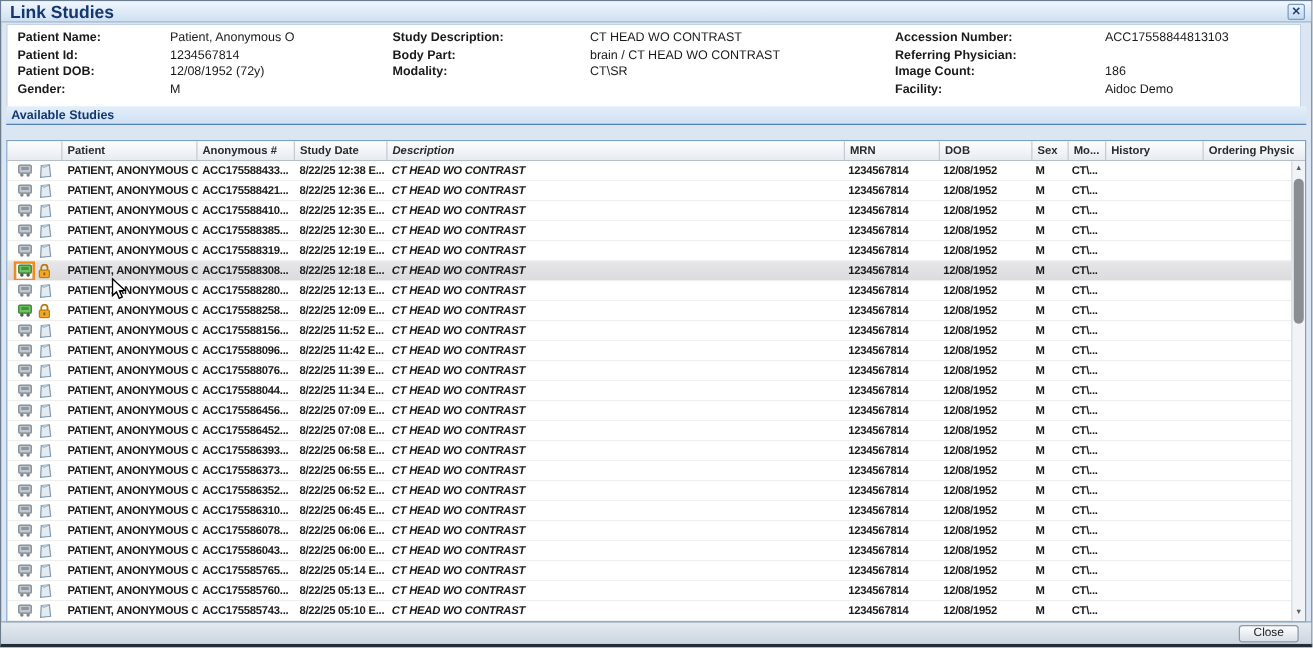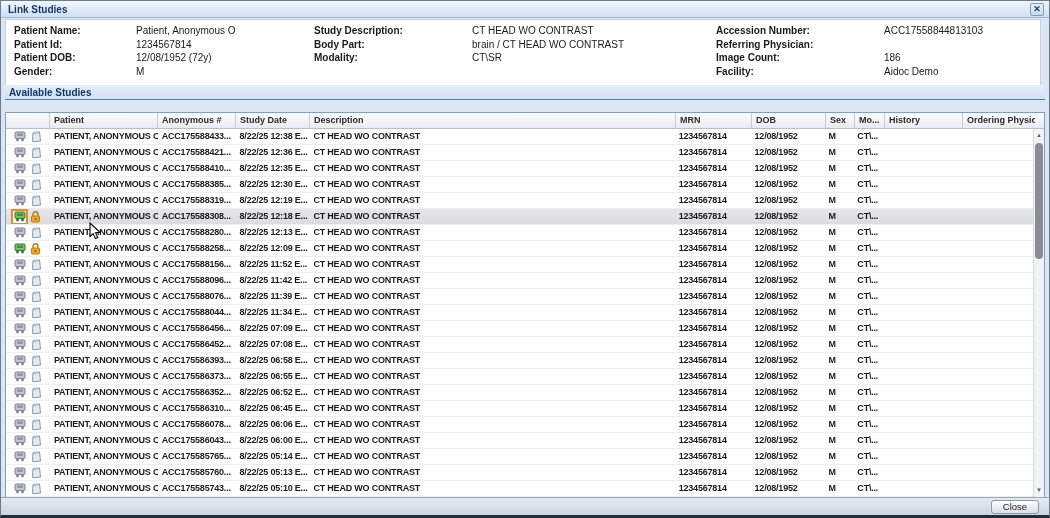--- a/index.html
+++ b/index.html
@@ -16,21 +16,21 @@
     background: #dce6f2;
   }
   
   .titlebar {
     position: absolute; left: 0; top: 0; right: 0; height: 17px;
     background: linear-gradient(#f0f6fd, #cfe0f2);
     border-bottom: 1px solid #9fb6cf;
     display: flex; align-items: center;
   }
   .titlebar .title {
-    margin-left: 7px; font-size: 10px; font-weight: bold; color: #14386e; text-align: right;
+    margin-left: 7px; font-size: 14px; font-weight: bold; color: #14386e; text-align: right;
   }
   .x-btn {
     position: absolute; right: 5px; top: 2px; width: 14px; height: 13px;
     background: linear-gradient(#e9f2fb, #c6d9ee);
     border: 1px solid #7a9ac0; border-radius: 2px;
     font-size: 9px; font-weight: bold; color: #1d3e73;
     text-align: center; line-height: 11px; cursor: pointer;
   }
   
   .patient-panel {
@@ -77,21 +77,21 @@
   .row.selected { background: linear-gradient(#e6e6e8, #dcdcdf); }
   .row .cell {
     font-size: 9px; font-weight: bold; color: #1a1a1a; letter-spacing: -0.2px;
     line-height: 15px; padding-left: 4px;
     white-space: nowrap; overflow: hidden;
   }
   .c-icons   { width: 44px; display: flex; align-items: center; padding-left: 7px !important; gap: 3px; }
   .c-patient { width: 108px; }
   .c-acc     { width: 78px; }
   .c-date    { width: 74px; }
-  .c-desc    { width: 366px; }
+  .c-desc    { width: 366px; font-style: italic; }
   .c-mrn     { width: 76px; }
   .c-dob     { width: 74px; }
   .c-sex     { width: 29px; }
   .c-mo      { width: 30px; }
   .c-hist    { width: 78px; }
   .c-ord     { width: 72px; border-right: none !important; }
   .i1, .i2 { width: 13px; height: 12px; display: inline-flex; align-items: center; justify-content: center; }
   .row .icon-machine-green, .row .icon-lock { display: none; }
   .row.linked .icon-machine-green, .row.linked .icon-lock { display: block; }
   .row.selected .i1 { outline: 2px solid #f08a1d; background: #fdfdfd; }

